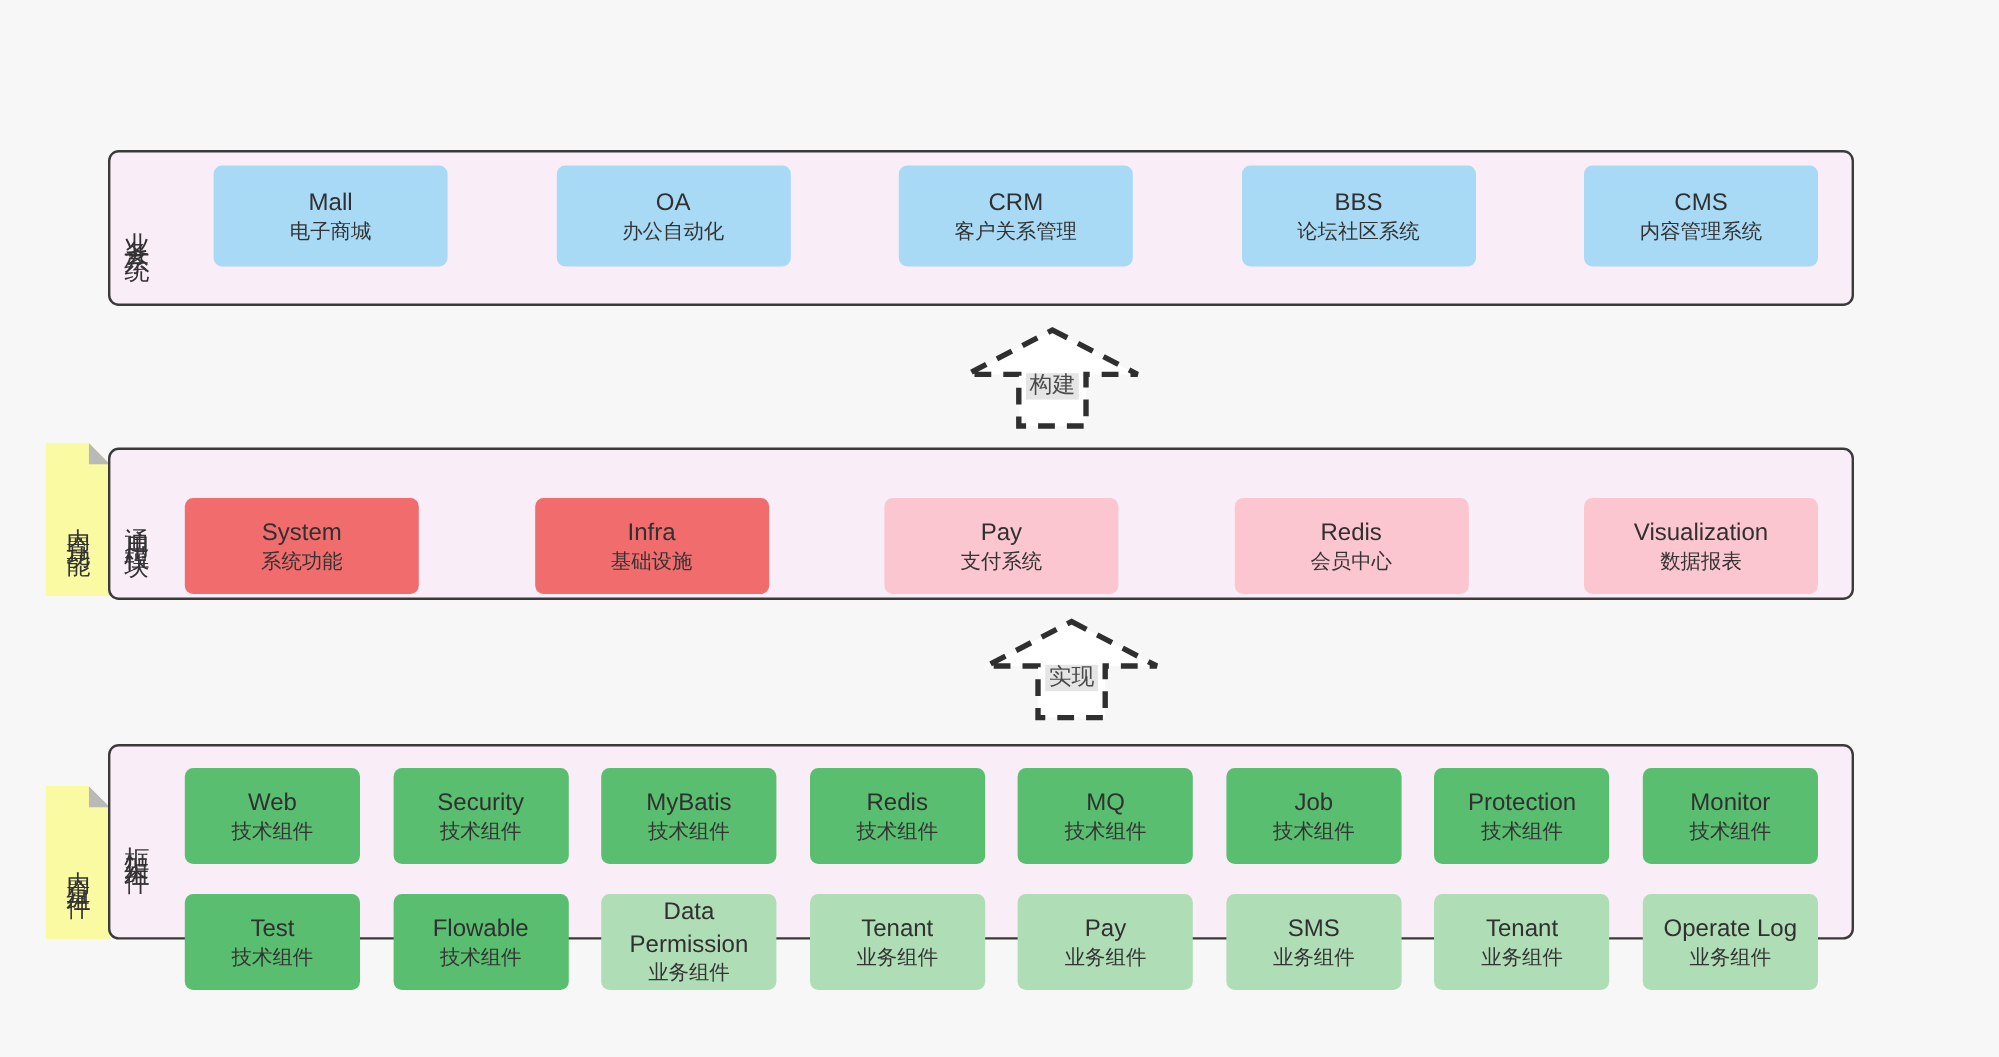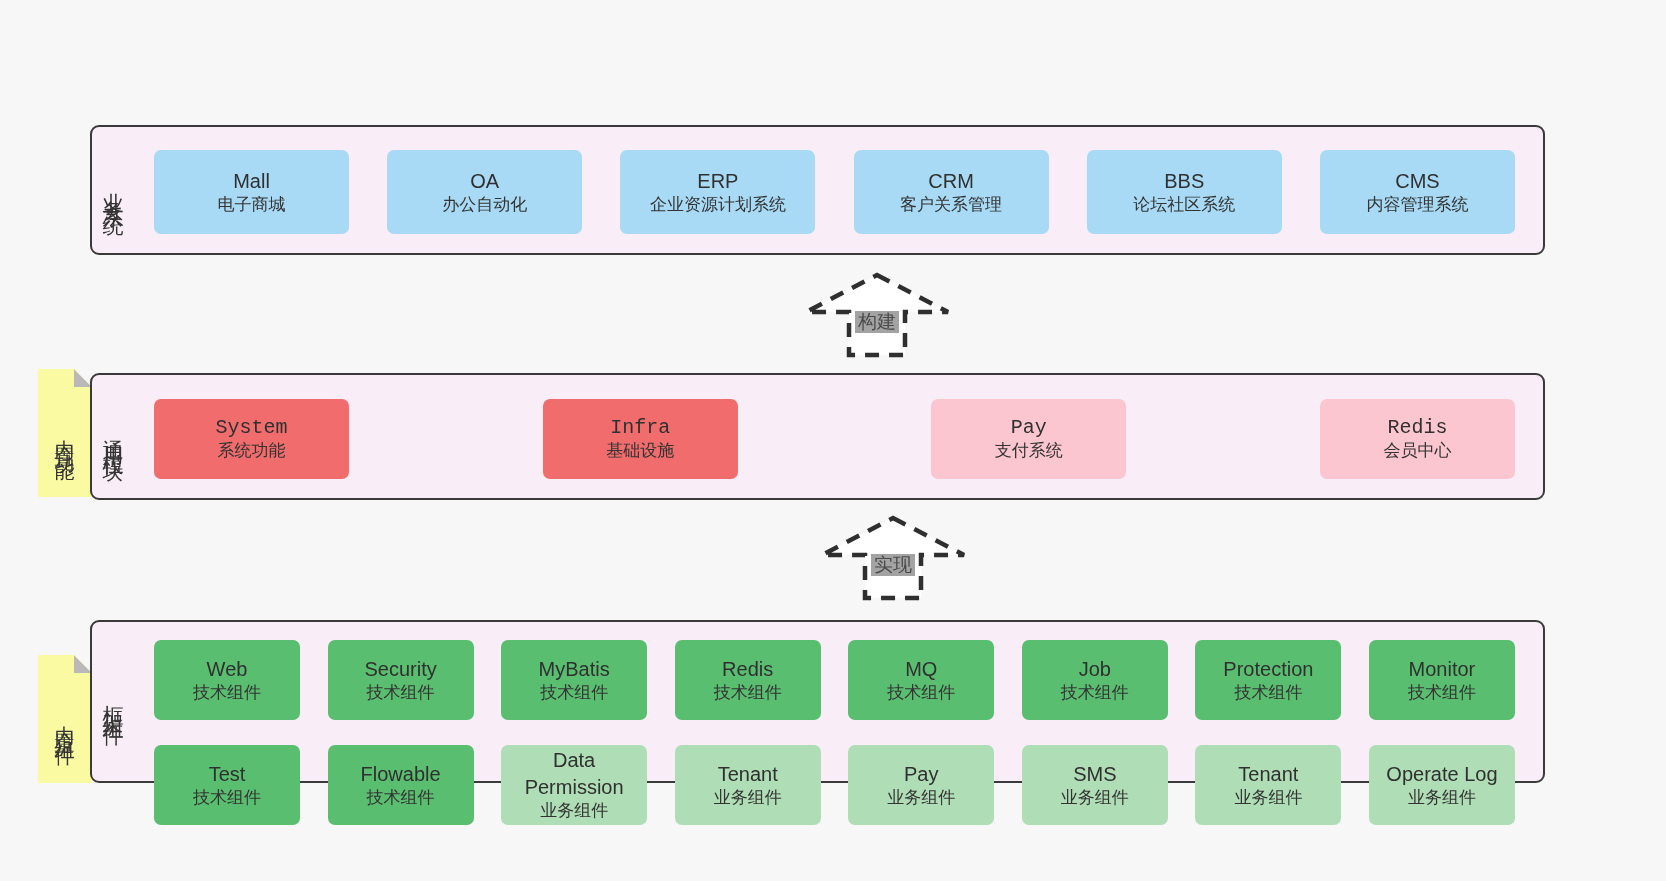--- a/index.html
+++ b/index.html
@@ -47,22 +47,22 @@
   .band-3{top:620px;height:163px;}
   .band-label{
     position:absolute;left:11px;top:50%;transform:translateY(-50%);
     writing-mode:vertical-rl;text-orientation:upright;
     font-size:21px;letter-spacing:7px;color:var(--text);line-height:1;
   }
   .box-row{
     position:absolute;left:62px;right:28px;
     display:flex;justify-content:space-between;
   }
-  .band-1 .box-row{top:23px;height:84px;}
-  .band-2 .box-row{top:24px;height:80px;font-family:Liberation Mono, monospace;}
+  .band-1 .box-row{top:11px;height:84px;margin-left:24px;}
+  .band-2 .box-row{top:40px;height:80px;}
   .band-3 .box-row.row-a{top:18px;height:80px;}
   .band-3 .box-row.row-b{top:123px;height:80px;}
 
   .box{
     border-radius:7px;
     display:flex;flex-direction:column;align-items:center;justify-content:center;
     text-align:center;line-height:1.32;
   }
   .box-w6{width:195px;}
   .box-w8{width:146px;}
@@ -74,21 +74,21 @@
   .green{background:var(--box-green);}
   .green-light{background:var(--box-green-light);}
 
   
   .arrow{position:absolute;width:146px;height:86px;z-index:1;}
   .arrow-1{left:804px;top:272px;}
   .arrow-2{left:820px;top:515px;}
   .arrow svg{display:block;}
   .arrow-label{
     position:absolute;left:50%;transform:translateX(-50%);
-    top:39px;background:#a3a3a3;padding:0 3px;
+    top:39px;background:#e5e5e5;padding:0 3px;
     font-size:19px;color:#4a4a4a;white-space:nowrap;line-height:1.15;
   }
 </style>
 </head>
 <body>
 
 <div class="canvas">
 
   <div class="note" style="top:369px;">
     <svg class="fold" width="18" height="18">
@@ -107,24 +107,20 @@
   <div class="band band-1">
     <div class="band-label">业务系统</div>
     <div class="box-row">
       <div class="box box-w6 blue">
         <div class="t">Mall</div>
         <div class="s">电子商城</div>
       </div>
       <div class="box box-w6 blue">
         <div class="t">OA</div>
         <div class="s">办公自动化</div>
-      </div>
-      <div class="box box-w6 blue">
-        <div class="t">ERP</div>
-        <div class="s">企业资源计划系统</div>
       </div>
       <div class="box box-w6 blue">
         <div class="t">CRM</div>
         <div class="s">客户关系管理</div>
       </div>
       <div class="box box-w6 blue">
         <div class="t">BBS</div>
         <div class="s">论坛社区系统</div>
       </div>
       <div class="box box-w6 blue">
@@ -153,20 +149,24 @@
         <div class="s">基础设施</div>
       </div>
       <div class="box box-w6 pink">
         <div class="t">Pay</div>
         <div class="s">支付系统</div>
       </div>
       <div class="box box-w6 pink">
         <div class="t">Redis</div>
         <div class="s">会员中心</div>
       </div>
+      <div class="box box-w6 pink">
+        <div class="t">Visualization</div>
+        <div class="s">数据报表</div>
+      </div>
     </div>
   </div>
 
   <div class="arrow arrow-2">
     <svg width="146" height="86" viewBox="0 0 146 86">
       <polygon points="73,3 144,40 101,40 101,83 45,83 45,40 2,40" fill="#ffffff" stroke="#2f2f2f" stroke-width="4.5" stroke-dasharray="14 10"></polygon>
     </svg>
     <div class="arrow-label">实现</div>
   </div>
 

